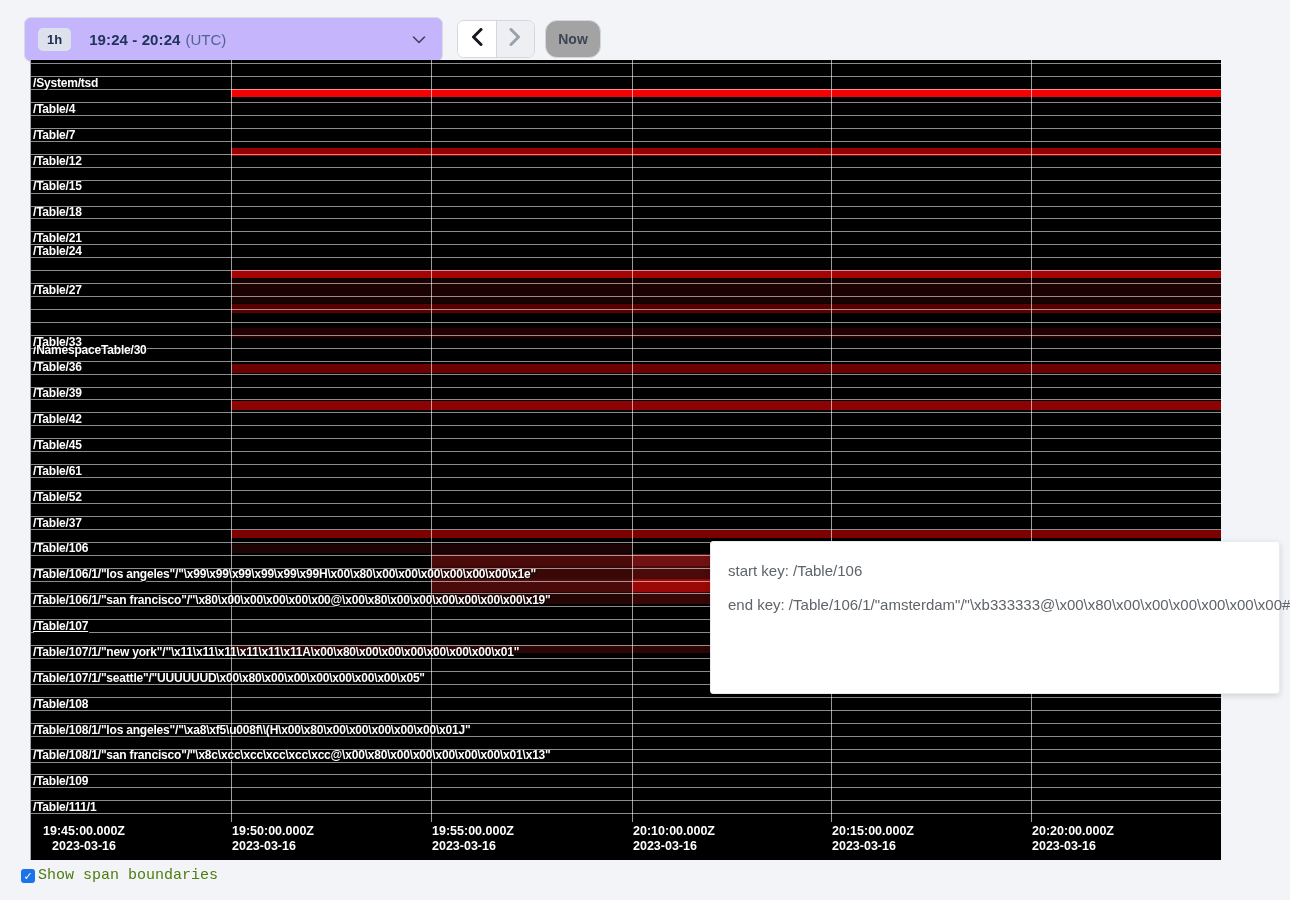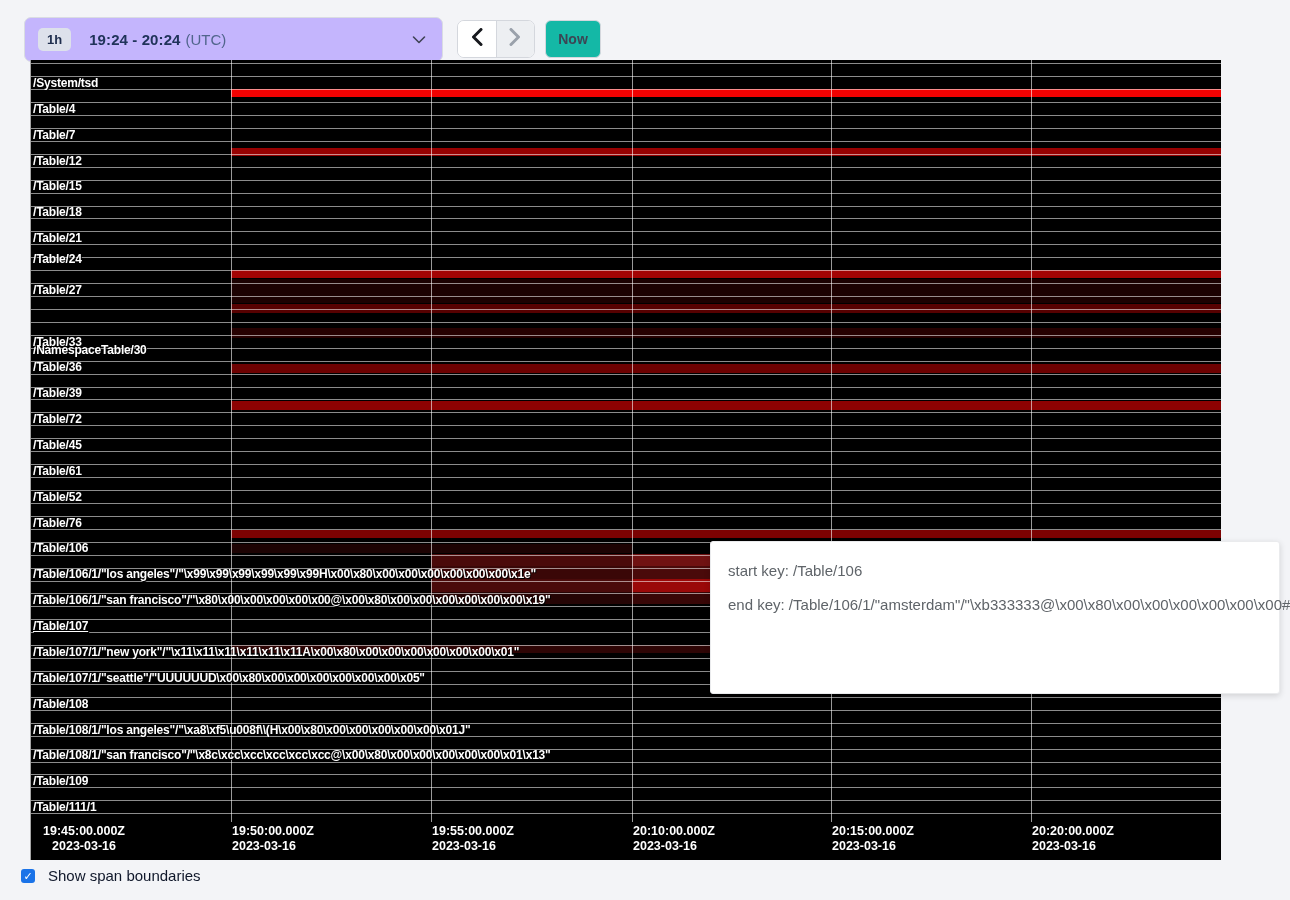--- a/index.html
+++ b/index.html
@@ -24,21 +24,21 @@
   .arrow-group{
     position:absolute;left:457px;top:20px;width:78px;height:38px;
     border:1px solid #d4d7dd;border-radius:7px;background:#fff;
     display:flex;box-sizing:border-box;overflow:hidden;
   }
   .arrow-btn{width:50%;display:flex;align-items:center;justify-content:center;cursor:pointer;}
   .arrow-btn.prev{border-right:1px solid #d4d7dd;background:#fff;}
   .arrow-btn.next{background:#edeff2;cursor:default;}
   .now-btn{
     position:absolute;left:545px;top:20px;width:56px;height:38px;
-    background:#14b8a6;border:1px solid #d4d7dd;border-radius:6px;
+    background:#a3a3a3;border:1px solid #d4d7dd;border-radius:12px;
     display:flex;align-items:center;justify-content:center;
     font-size:14px;font-weight:700;color:#3c4554;box-sizing:border-box;cursor:pointer;
   }
   
   .plot{
     position:absolute;left:30px;top:60px;width:1191px;height:800px;
     background:#000;overflow:hidden;
     border-left:1px solid rgba(255,255,255,.65);box-sizing:border-box;
   }
   .span-line{position:absolute;left:0;width:100%;height:1px;background:rgba(255,255,255,.55);}
@@ -57,21 +57,21 @@
     box-shadow:0 2px 6px rgba(0,0,0,.14);box-sizing:border-box;
     padding:12px 0 0 17px;z-index:5;
   }
   .tooltip-line{color:#5f6469;font-size:15px;line-height:34px;white-space:nowrap;}
   
   .footer-check{position:absolute;left:21px;top:867px;display:flex;align-items:center;cursor:pointer;}
   .checkbox{
     width:14px;height:14px;border-radius:3px;background:#1a73e8;
     color:#fff;font-size:11px;line-height:14px;text-align:center;flex:0 0 auto;
   }
-  .checkbox-label{margin-left:13px;font-size:15px;color:#0f172a;}
+  .checkbox-label{margin-left:3px;font-size:15px;color:#4d7c0f;font-family:Liberation Mono, monospace;}
 </style>
 </head>
 <body>
 
 <div class="time-select">
   <span class="range-badge">1h</span>
   <span class="range-text">19:24 - 20:24</span>
   <span class="range-suffix">(UTC)</span>
   <span class="select-chevron">
     <svg width="14" height="9" viewBox="0 0 14 9">
@@ -185,31 +185,31 @@
     <div class="col-line" style="left: 601px; height: 762px;"></div>
     <div class="col-line" style="left: 800px; height: 762px;"></div>
     <div class="col-line" style="left: 1000px; height: 762px;"></div>
     <div class="row-label" style="top: 23px;">/System/tsd</div>
     <div class="row-label" style="top: 48.86px;">/Table/4</div>
     <div class="row-label" style="top: 74.72px;">/Table/7</div>
     <div class="row-label" style="top: 100.58px;">/Table/12</div>
     <div class="row-label" style="top: 126.44px;">/Table/15</div>
     <div class="row-label" style="top: 152.3px;">/Table/18</div>
     <div class="row-label" style="top: 178.16px;">/Table/21</div>
-    <div class="row-label" style="top: 199px;">/Table/24</div>
+    <div class="row-label" style="top: 191px;">/Table/24</div>
     <div class="row-label" style="top: 229.88px;">/Table/27</div>
     <div class="row-label" style="top: 255.74px; margin-top: 34px;">/NamespaceTable/30</div>
     <div class="row-label" style="top: 281.6px;">/Table/33</div>
     <div class="row-label" style="top: 307.46px;">/Table/36</div>
     <div class="row-label" style="top: 333.32px;">/Table/39</div>
-    <div class="row-label" style="top: 359.18px;">/Table/72</div>
+    <div class="row-label" style="top: 359.18px;">/Table/42</div>
     <div class="row-label" style="top: 385.04px;">/Table/45</div>
     <div class="row-label" style="top: 410.9px;">/Table/61</div>
     <div class="row-label" style="top: 436.76px;">/Table/52</div>
-    <div class="row-label" style="top: 462.62px;">/Table/76</div>
+    <div class="row-label" style="top: 462.62px;">/Table/37</div>
     <div class="row-label" style="top: 488.48px;">/Table/106</div>
     <div class="row-label" style="top: 514.34px;">/Table/106/1/"los angeles"/"\x99\x99\x99\x99\x99\x99H\x00\x80\x00\x00\x00\x00\x00\x00\x1e"</div>
     <div class="row-label" style="top: 540.2px;">/Table/106/1/"san francisco"/"\x80\x00\x00\x00\x00\x00@\x00\x80\x00\x00\x00\x00\x00\x00\x19"</div>
     <div class="row-label" style="top: 566.06px; text-decoration: underline;">/Table/107</div>
     <div class="row-label" style="top: 591.92px;">/Table/107/1/"new york"/"\x11\x11\x11\x11\x11\x11A\x00\x80\x00\x00\x00\x00\x00\x00\x01"</div>
     <div class="row-label" style="top: 617.78px;">/Table/107/1/"seattle"/"UUUUUUD\x00\x80\x00\x00\x00\x00\x00\x00\x05"</div>
     <div class="row-label" style="top: 643.64px;">/Table/108</div>
     <div class="row-label" style="top: 669.5px;">/Table/108/1/"los angeles"/"\xa8\xf5\u008f\\(H\x00\x80\x00\x00\x00\x00\x00\x01J"</div>
     <div class="row-label" style="top: 695.36px;">/Table/108/1/"san francisco"/"\x8c\xcc\xcc\xcc\xcc\xcc@\x00\x80\x00\x00\x00\x00\x00\x01\x13"</div>
     <div class="row-label" style="top: 721.22px;">/Table/109</div>

